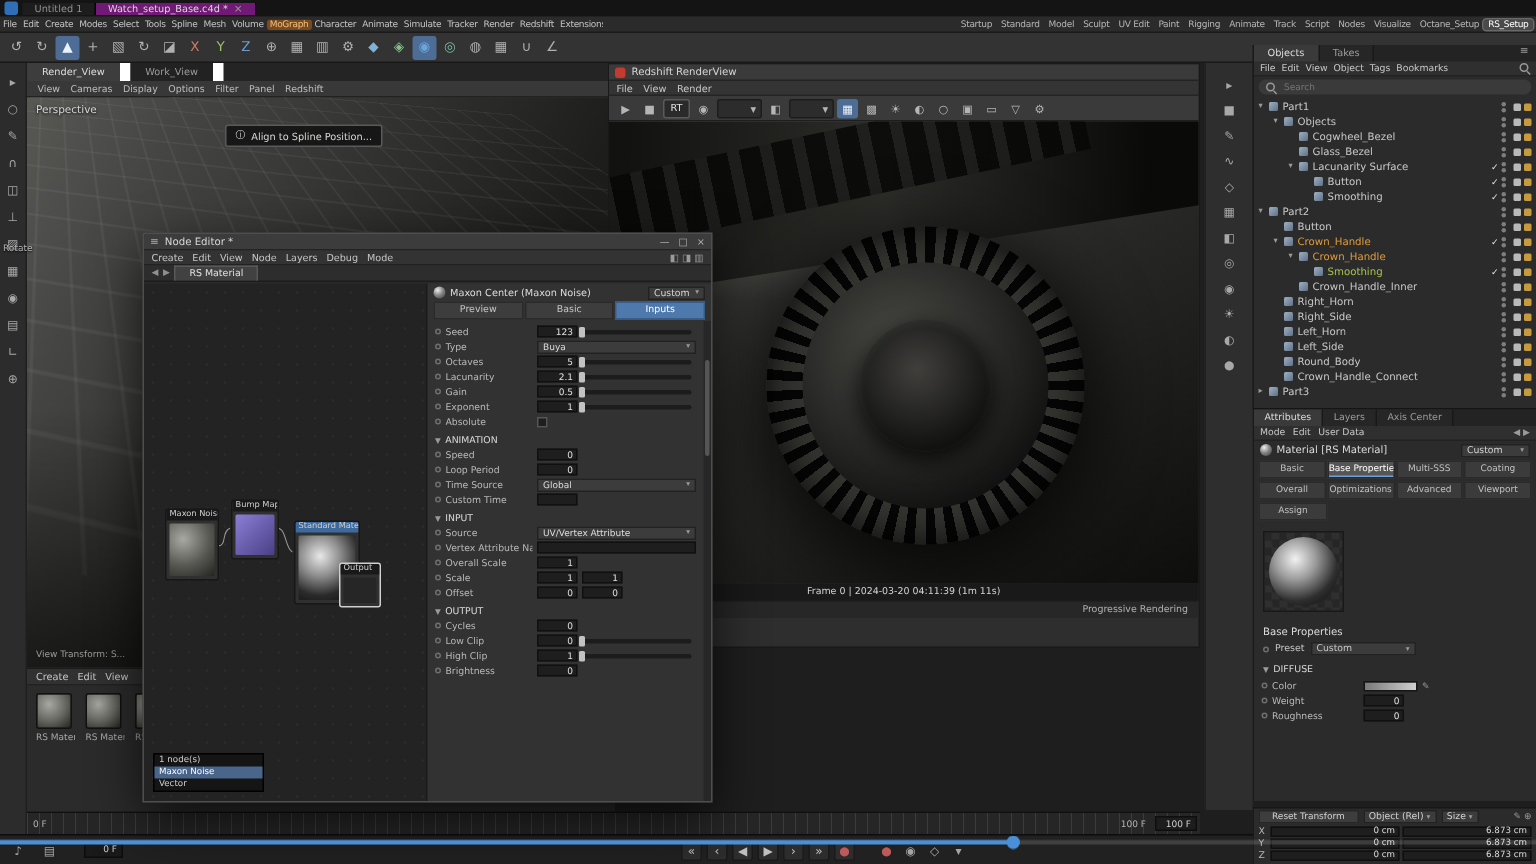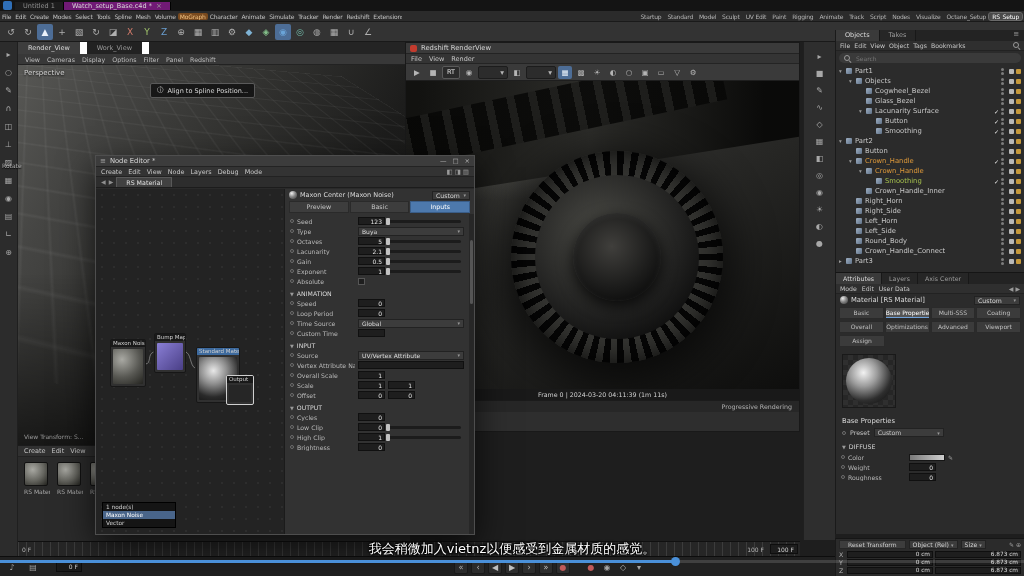--- a/index.html
+++ b/index.html
@@ -1340,20 +1340,19 @@
                 </div>
               </div>
           </div>
         </div>
       <div class="ins-scrollbar">
           <span class="thumb"></span>
         </div>
     </div>
   </div>
 
-  <div id="subtitle">我会稍微加入vietnz以便感受到金属材质的感觉。</div>
   <div id="video-progress">
     <div class="fillbar" style="width: 66%;">
       <span class="vknob"></span>
     </div>
   </div>
 
 </div>
 
 </body></html>

